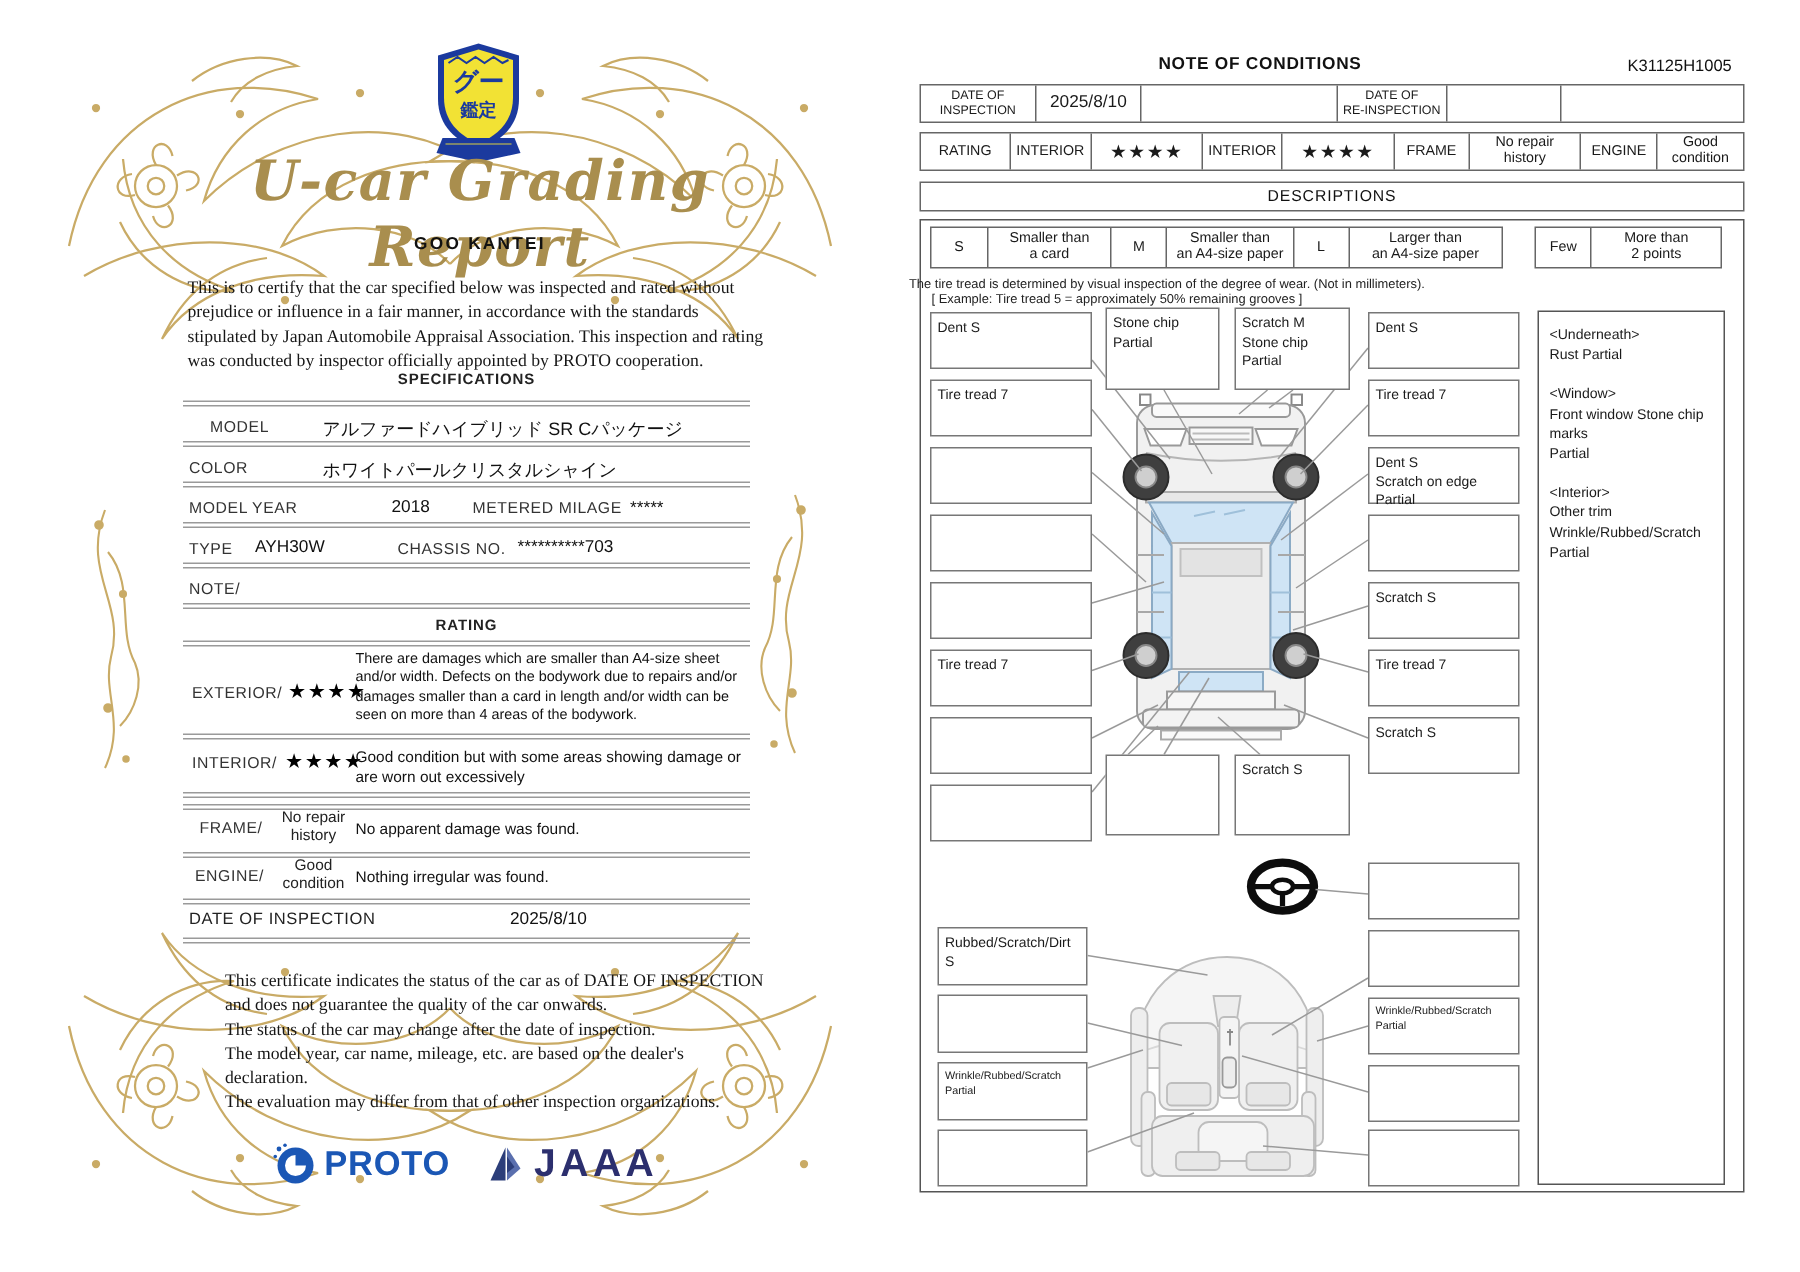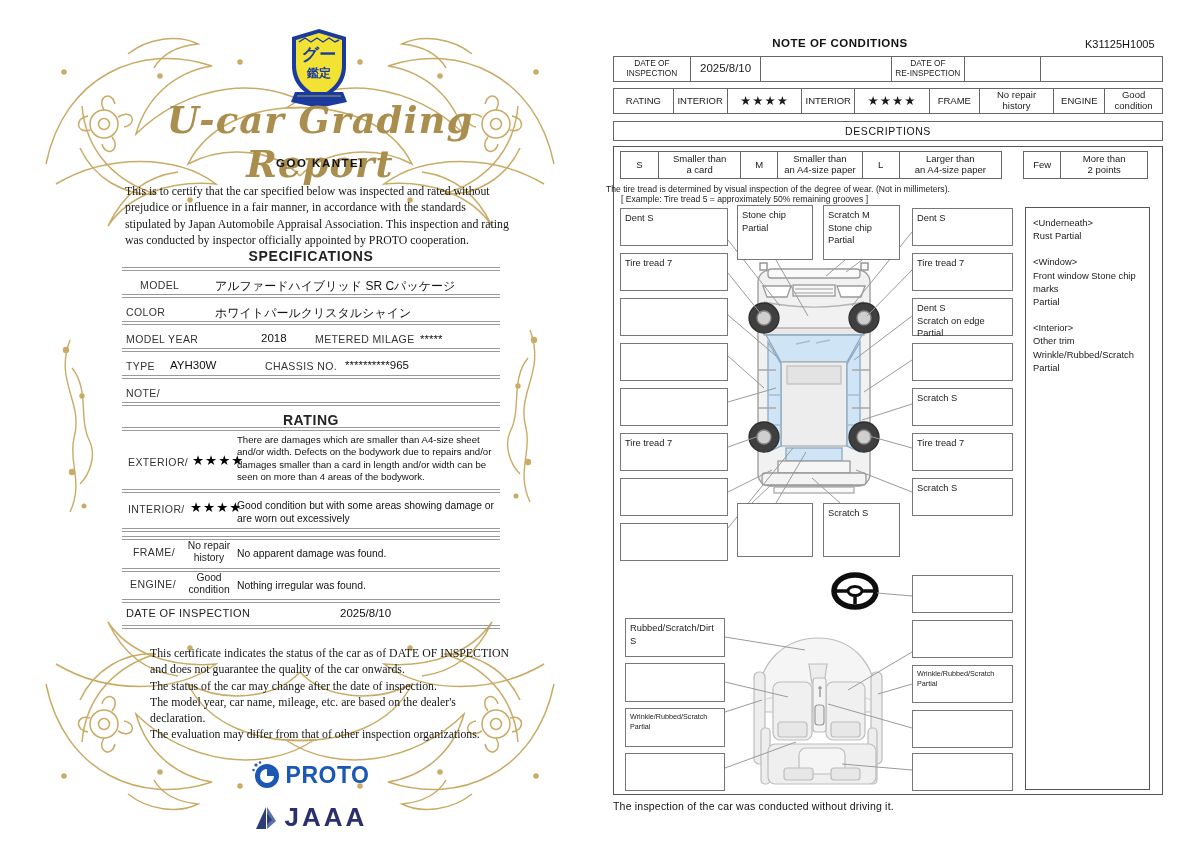--- a/index.html
+++ b/index.html
@@ -9,29 +9,29 @@
     font-family:"Liberation Sans", sans-serif; color:#1a1a1a; overflow:hidden;
   }
   .abs { position:absolute; }
   .pre { white-space:pre-line; }
   
   #leftpage { position:absolute; left:0; top:0; width:600px; height:848px; }
   .cert-title { font-family:"DejaVu Serif", serif; font-style:italic; font-weight:bold;
     font-size:37px; color:#a98e4e; text-align:center; letter-spacing:1px; }
   .goo-kantei { font-size:11.5px; font-weight:bold; letter-spacing:1.5px; text-align:center; color:#111; }
   .serifp { font-family:"Liberation Serif", serif; font-size:11.8px; line-height:1.38; color:#161616; }
-  .sechead { font-size:14px; font-weight:bold; letter-spacing:.6px; text-align:center; color:#222; }
+  .sechead { font-size:10px; font-weight:bold; letter-spacing:.6px; text-align:center; color:#222; }
   .dl { position:absolute; height:4px; border-top:1px solid #9a9a9a; border-bottom:1px solid #9a9a9a; }
   .slabel { font-size:10.5px; color:#333; letter-spacing:.4px; }
   .sval-jp { font-size:12px; color:#111; }
   .sval { font-size:11.5px; color:#111; }
   .stars { font-size:13.5px; color:#000; letter-spacing:1px; }
   .rdesc { font-size:9.6px; line-height:1.3; color:#111; }
   .grade2 { font-size:10.3px; line-height:1.15; text-align:center; color:#222; }
-  .logo-row { display:flex; align-items:center; justify-content:center; gap:12px;flex-direction:column; }
+  .logo-row { display:flex; align-items:center; justify-content:center; gap:24px; }
   .proto-word { font-size:23px; font-weight:bold; color:#1b57b5; letter-spacing:.5px; }
   .jaaa-word { font-size:26px; font-weight:bold; color:#2c2f6e; letter-spacing:3px; }
   
   #rightpage { position:absolute; left:600px; top:0; width:600px; height:595px; }
   .rp-title { font-size:11.5px; font-weight:bold; letter-spacing:.5px; color:#111; text-align:center; }
   .rp-no { font-size:11px; color:#111; }
   .tbl { position:absolute; display:flex; border:1.4px solid #666; background:#fff; }
   .tbl .cell { display:flex; align-items:center; justify-content:center; text-align:center;
     border-left:1px solid #666; font-size:9.5px; color:#1a1a1a; line-height:1.15; padding:1px; }
   .tbl .cell:first-child { border-left:none; }
@@ -126,21 +126,21 @@
     <div class="lp-content sval-jp" style="left:215px; top:305px;">ホワイトパールクリスタルシャイン</div>
 
     <div class="lp-content slabel" style="left:126px; top:333px;">MODEL YEAR</div>
     <div class="lp-content sval" style="left:218px; top:332px;margin-left:43px;">2018</div>
     <div class="lp-content slabel" style="left:315px; top:333px;">METERED MILAGE</div>
     <div class="lp-content sval" style="left:420px; top:333px;">*****</div>
 
     <div class="lp-content slabel" style="left:126px; top:360px;">TYPE</div>
     <div class="lp-content sval" style="left:170px; top:359px;">AYH30W</div>
     <div class="lp-content slabel" style="left:265px; top:360px;">CHASSIS NO.</div>
-    <div class="lp-content sval" style="left:345px; top:359px;">**********965</div>
+    <div class="lp-content sval" style="left:345px; top:359px;">**********703</div>
 
     <div class="lp-content slabel" style="left:126px; top:387px;">NOTE/</div>
 
     <div class="lp-content sechead" style="left:122px; top:412px; width:378px;">RATING</div>
 
     <div class="dl lp-content" style="left:122px; top:427px; width:378px;"></div>
     <div class="dl lp-content" style="left:122px; top:489px; width:378px;"></div>
     <div class="dl lp-content" style="left:122px; top:528px; width:378px;"></div>
     <div class="dl lp-content" style="left:122px; top:536px; width:378px;"></div>
     <div class="dl lp-content" style="left:122px; top:568px; width:378px;"></div>
@@ -386,15 +386,14 @@
 
 &lt;Window&gt;
 Front window Stone chip marks
 Partial
 
 &lt;Interior&gt;
 Other trim
 Wrinkle/Rubbed/Scratch
 Partial</div>
 
-    <div class="abs rp-footer" style="left:13px; top:800px; width:540px;">The inspection of the car was conducted without driving it.</div>
   </div>
 </div>
 
 </body></html>

